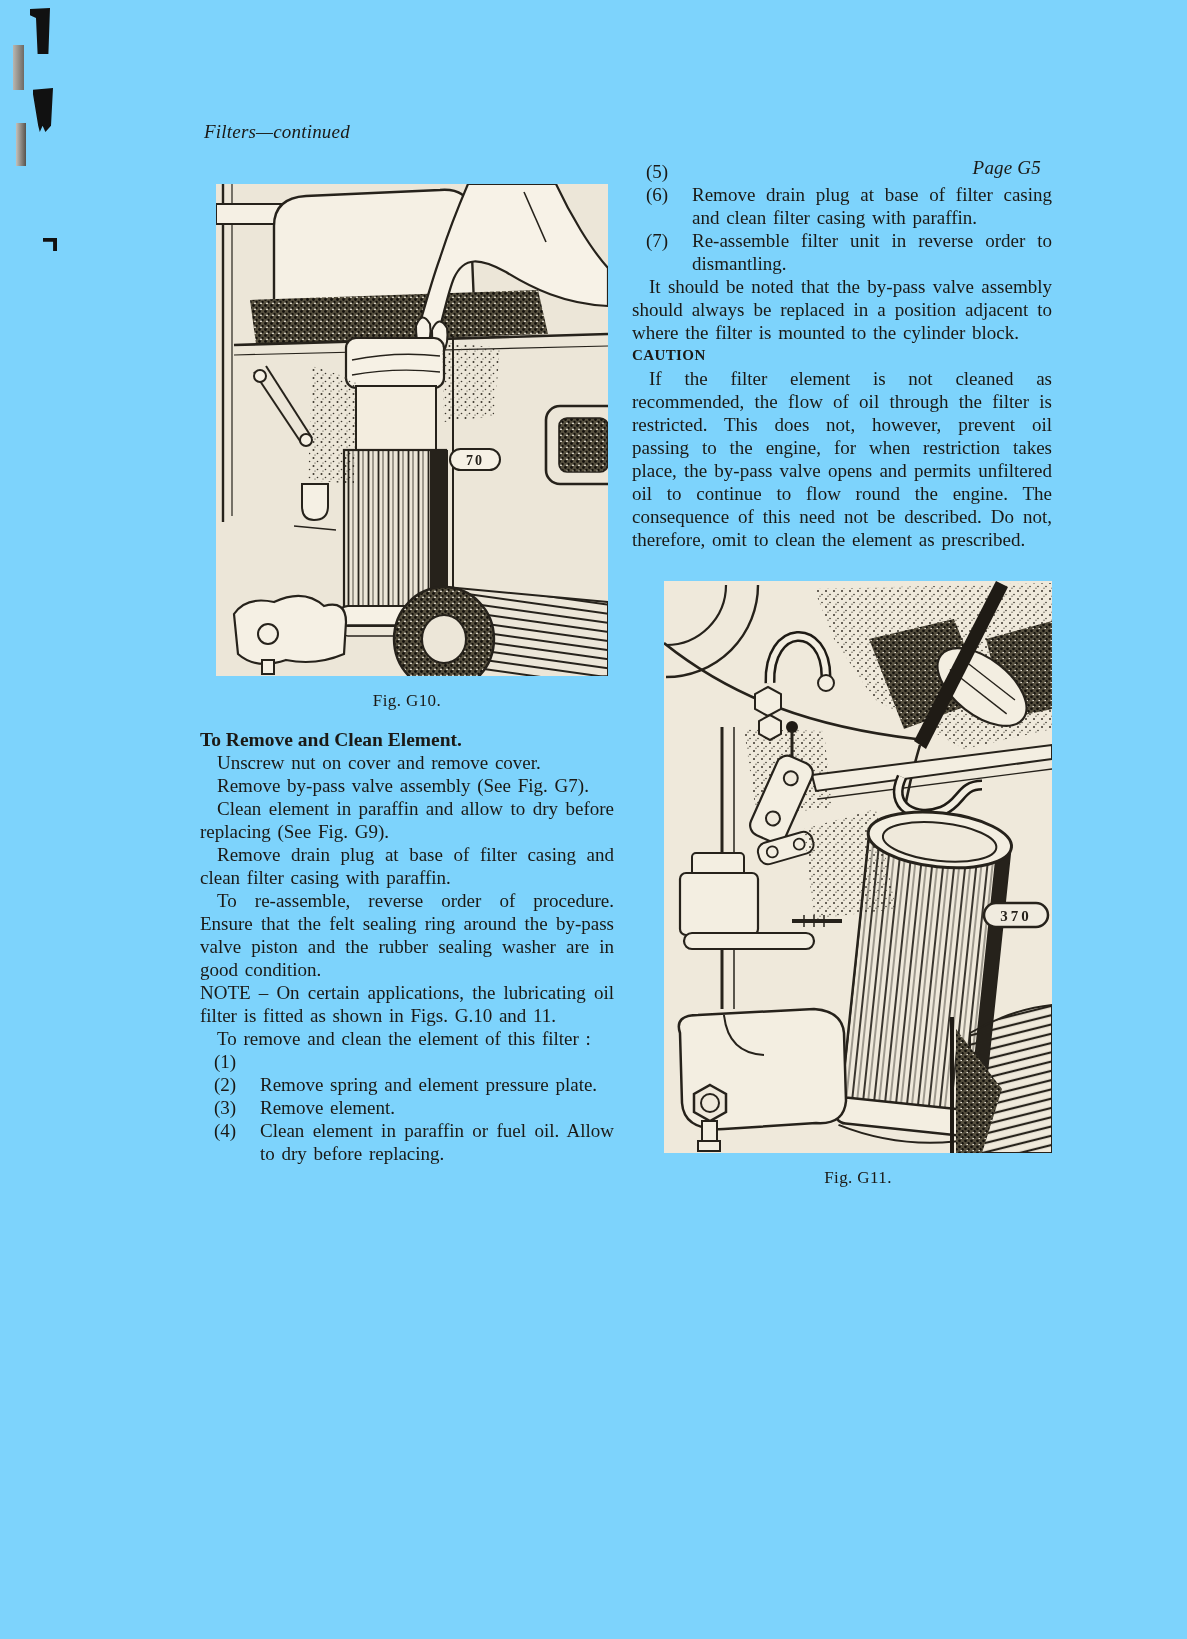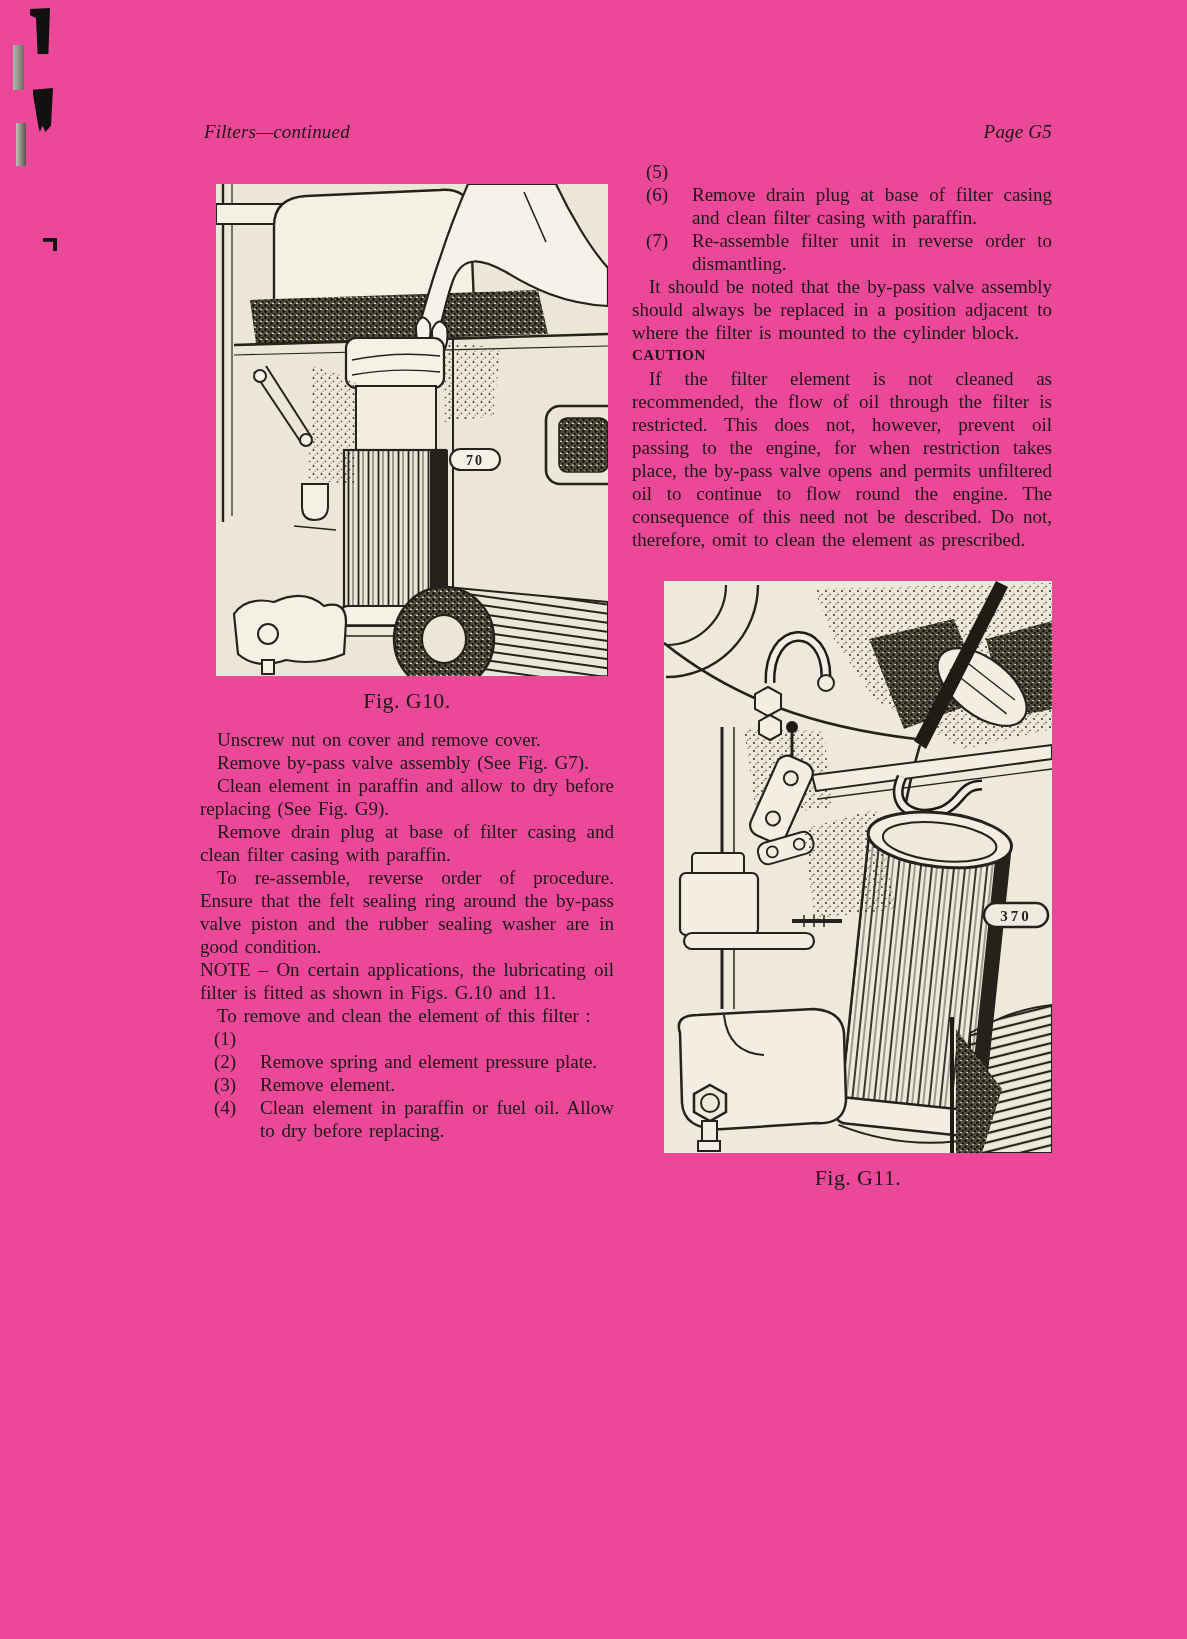--- a/index.html
+++ b/index.html
@@ -1,56 +1,56 @@
 <!DOCTYPE html>
 <html><head>
 <meta charset="utf-8">
 <style>
   html,body{margin:0;padding:0;background:#e8e8e6;}
   .page{
     position:relative;
     width:1187px;height:1639px;
     margin:0 auto;
-    background:#ec4899;
+    background:#7dd3fc;
     font-family:"Liberation Serif","DejaVu Serif",serif;
     color:#1b1915;
     overflow:hidden;
   }
   
   .artifact{position:absolute;background:#111;}
   .a1{left:30px;top:8px;width:20px;height:46px;clip-path:polygon(0 2%,100% 0,92% 100%,38% 100%,30% 22%,0 16%);}
   .a2{left:13px;top:45px;width:11px;height:45px;background:linear-gradient(90deg,#b9b6b0,#6e6a64);}
   .a3{left:33px;top:88px;width:20px;height:44px;clip-path:polygon(0 4%,100% 0,90% 86%,62% 100%,48% 86%,34% 100%,26% 86%,0 14%);}
   .a4{left:16px;top:123px;width:10px;height:43px;background:linear-gradient(90deg,#c4c1bb,#57534d);}
   .a5{left:43px;top:238px;width:14px;height:13px;clip-path:polygon(0 0,100% 0,100% 100%,72% 100%,72% 28%,0 28%);}
 
   
   .hdr{position:absolute;top:121px;font-style:italic;font-size:19px;letter-spacing:.2px;}
   .hdr-left{left:204px;}
-  .hdr-right{right:135px;}
+  .hdr-right{right:146px;margin-top:36px;}
 
   
   .col{position:absolute;font-size:19px;line-height:23px;}
   .col-left{left:200px;top:168px;width:414px;}
   .col-right{left:632px;top:160px;width:420px;}
 
   p.body{margin:0;text-align:justify;word-spacing:2px;}
   p.indent{text-indent:17px;}
   .mt14{margin-top:14px;} .mt12{margin-top:12px;} .mt16{margin-top:16px;}
   .mt26{margin-top:26px;} .mt28{margin-top:28px;} .mt44{margin-top:44px;}
 
   .sec-heading{font-weight:bold;font-size:19.5px;margin:0;}
   .caution-heading{font-weight:bold;font-size:15px;margin:0;letter-spacing:.4px;}
 
   .li{display:flex;margin:0;}
   .li .num{flex:none;width:46px;}
   .li .txt{flex:1;text-align:justify;word-spacing:2px;}
 
   figure{margin:0;padding:16px;}
-  .figcap{text-align:center;font-size:22px;margin-top:13px;letter-spacing:.4px;}
+  .figcap{text-align:center;font-size:17px;margin-top:13px;letter-spacing:.4px;}
   .fig-g11-wrap{margin-left:16px;width:388px;}
   svg{display:block;}
 </style>
 </head>
 <body>
 
 <div class="page">
 
   <div class="artifact a1"></div>
   <div class="artifact a2"></div>
@@ -140,20 +140,21 @@
         <path d="M86,300 L112,300 L112,322 Q112,336 98,336 Q86,336 86,322 Z" fill="#f5f0e4" stroke="#26221b" stroke-width="2"></path>
         <line x1="78" y1="342" x2="120" y2="346" stroke="#26221b" stroke-width="1.6"></line>
 
         <path d="M18,430 Q30,412 58,418 Q88,404 108,422 Q130,416 130,438 L128,470 Q100,482 70,476 Q40,486 22,470 Z" fill="#f5f0e4" stroke="#26221b" stroke-width="2.2"></path>
         <circle cx="52" cy="450" r="10" fill="none" stroke="#26221b" stroke-width="2"></circle>
         <rect x="46" y="476" width="12" height="14" fill="#f5f0e4" stroke="#26221b" stroke-width="2"></rect>
       </svg>
       <figcaption class="figcap">Fig. G10.</figcaption>
     </figure>
 
+    <h3 class="sec-heading mt44">To Remove and Clean Element.</h3>
 
     <p class="body indent mt14">Unscrew nut on cover and remove cover.</p>
     <p class="body indent mt14">Remove by-pass valve assembly (See Fig. G7).</p>
     <p class="body indent mt14">Clean element in paraffin and allow to dry before replacing (See Fig. G9).</p>
     <p class="body indent mt12">Remove drain plug at base of filter casing and clean filter casing with paraffin.</p>
     <p class="body indent mt12">To re-assemble, reverse order of procedure. Ensure that the felt sealing ring around the by-pass valve piston and the rubber sealing washer are in good condition.</p>
 
     <p class="body mt28">NOTE – On certain applications, the lubricating oil filter is fitted as shown in Figs. G.10 and 11.</p>
     <p class="body indent mt14">To remove and clean the element of this filter :</p>
 

